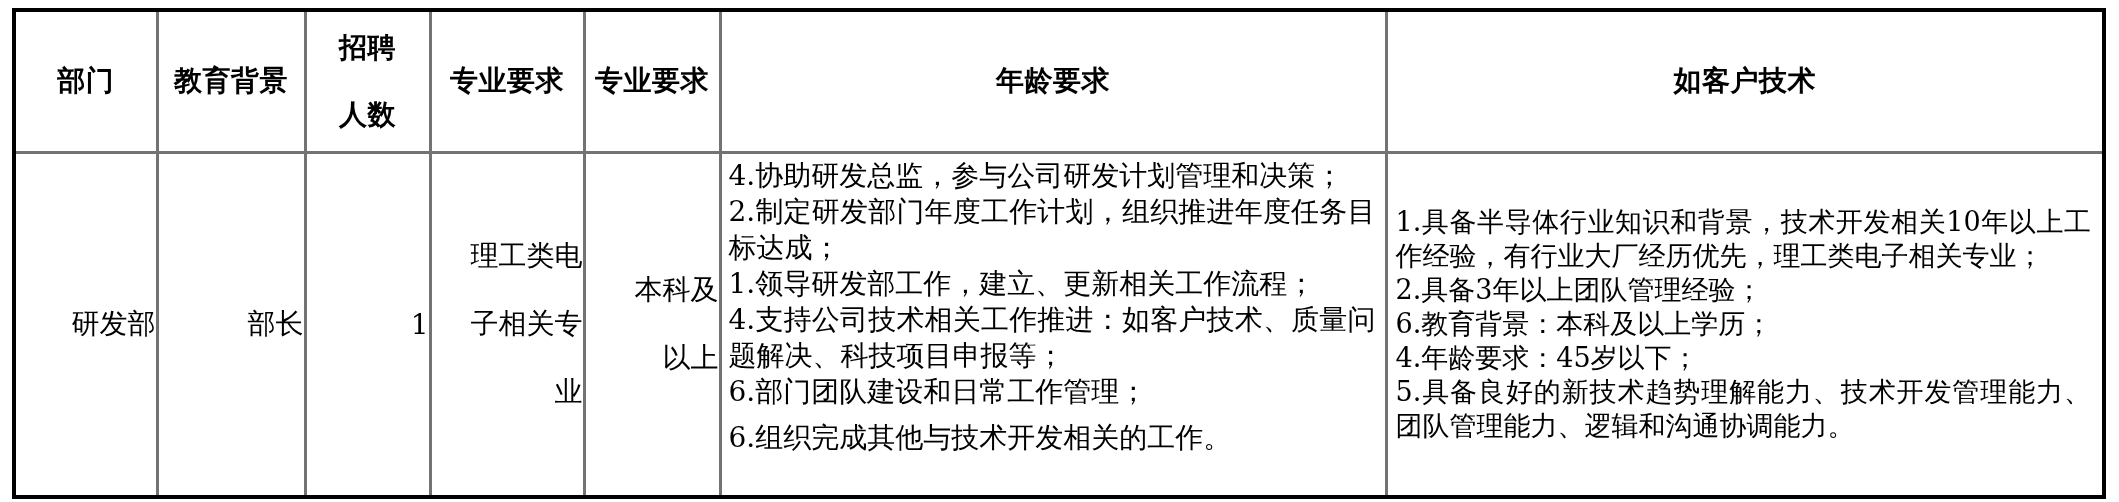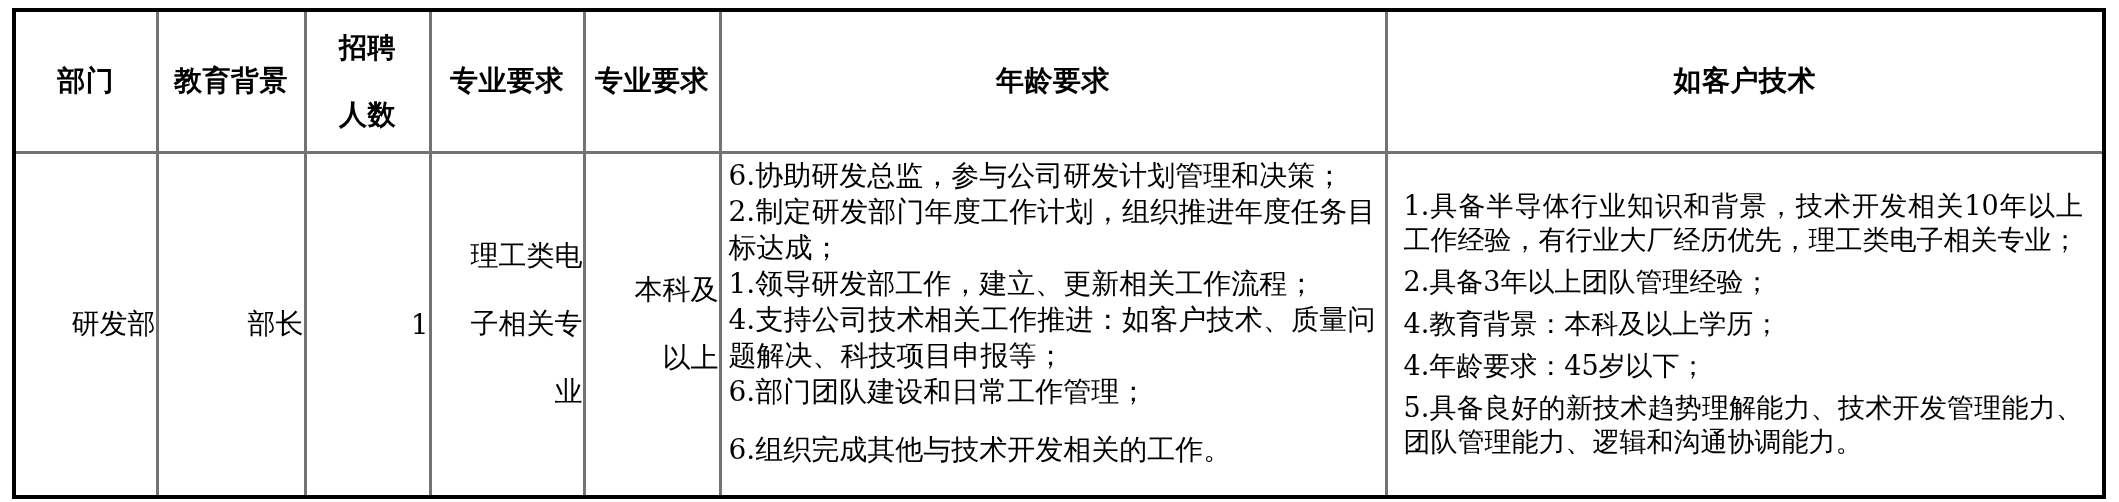--- a/index.html
+++ b/index.html
@@ -49,27 +49,27 @@
     vertical-align: top;
     padding: 4px 9px 2px 7px;
   }
   td.desc p {
     margin: 0;
     font-size: 28px;
     line-height: 36px;
     text-align: justify;
     text-align-last: left;
   }
-  td.desc p:last-child { margin-top: 22px; }
+  td.desc p:last-child { margin-top: 10px; }
   td.qual {
     vertical-align: middle;
     padding: 3px 11px 3px 8px;
   }
   td.qual p {
-    margin: 8px;
+    margin: 0;
     font-size: 27px;
     line-height: 34px;
     text-align: justify;
     text-align-last: left;
   }
 </style>
 </head>
 <body>
 
 <div class="table-wrap">
@@ -99,30 +99,30 @@
       <tr>
         <td class="center">研发部</td>
         <td class="center">部长</td>
         <td class="center">1</td>
         <td class="center pre">理工类电
 子相关专
 业</td>
         <td class="center pre">本科及
 以上</td>
         <td class="desc">
-          <p>6.协助研发总监，参与公司研发计划管理和决策；</p>
+          <p>4.协助研发总监，参与公司研发计划管理和决策；</p>
           <p>2.制定研发部门年度工作计划，组织推进年度任务目标达成；</p>
           <p>1.领导研发部工作，建立、更新相关工作流程；</p>
           <p>4.支持公司技术相关工作推进：如客户技术、质量问题解决、科技项目申报等；</p>
           <p>6.部门团队建设和日常工作管理；</p>
           <p>6.组织完成其他与技术开发相关的工作。</p>
         </td>
         <td class="qual">
           <p>1.具备半导体行业知识和背景，技术开发相关10年以上工作经验，有行业大厂经历优先，理工类电子相关专业；</p>
           <p>2.具备3年以上团队管理经验；</p>
-          <p>4.教育背景：本科及以上学历；</p>
+          <p>6.教育背景：本科及以上学历；</p>
           <p>4.年龄要求：45岁以下；</p>
           <p>5.具备良好的新技术趋势理解能力、技术开发管理能力、团队管理能力、逻辑和沟通协调能力。</p>
         </td>
       </tr>
     </tbody>
   </table>
 </div>
 
 </body></html>

